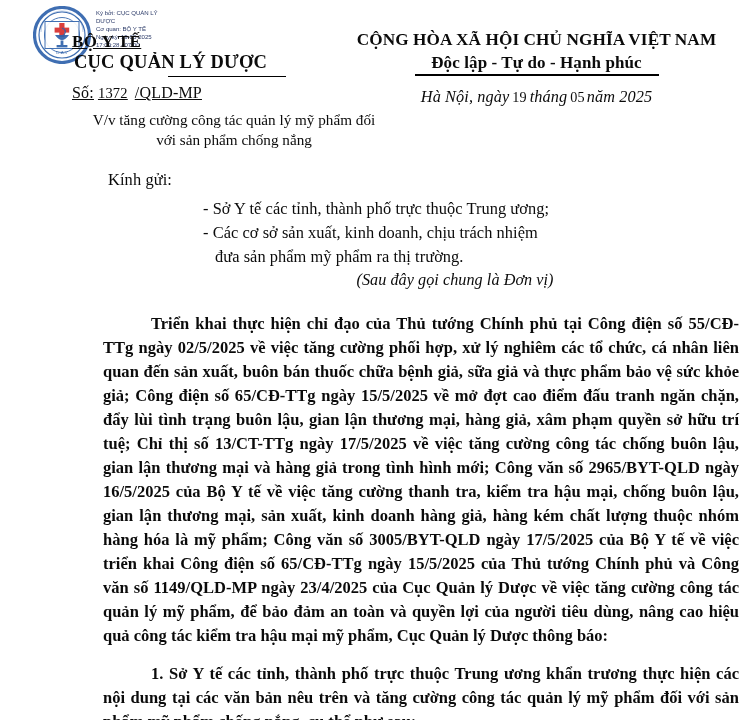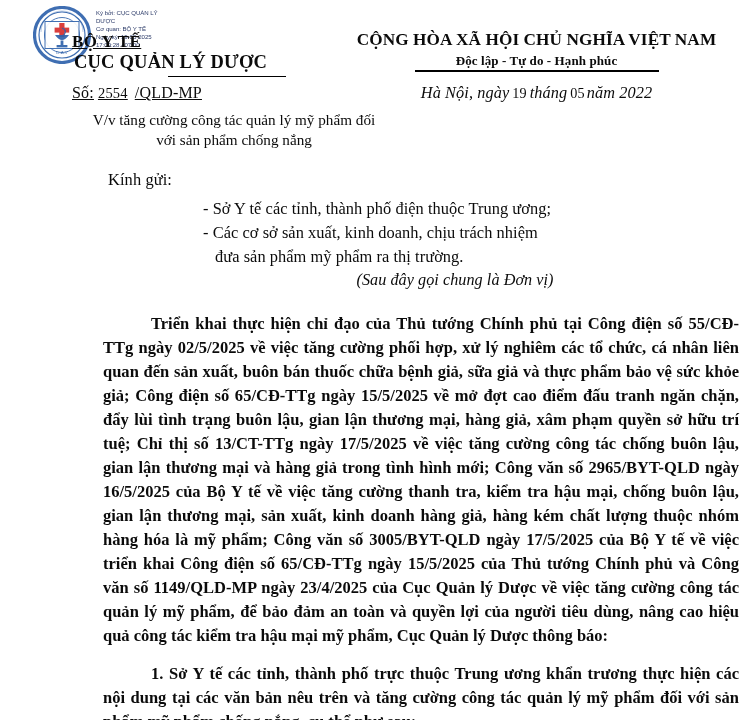--- a/index.html
+++ b/index.html
@@ -108,21 +108,21 @@
     width: 405px;
     text-align: center;
   }
   .national-title {
     font-size: 17.2px;
     font-weight: bold;
     letter-spacing: 0.1px;
     line-height: 1.2;
   }
   .national-motto {
-    font-size: 13px;
+    font-size: 17px;
     font-weight: bold;
     letter-spacing: 0.1px;
     line-height: 1.25;
     margin-top: 1px;
     display: inline-block;
   }
   .national-rule {
     width: 244px;
     height: 1.6px;
     background: #000;
@@ -230,42 +230,42 @@
       <div class="sig-text">Ký bởi: CỤC QUẢN LÝ DƯỢC
 Cơ quan: BỘ Y TẾ
 Ngày ký: 19-05-2025 17:09:28 +07:00</div>
     </div>
 
     <div class="agency">
       <div class="agency-parent">BỘ Y TẾ</div>
       <div class="agency-name">CỤC QUẢN LÝ DƯỢC</div>
       <div class="agency-rule"></div>
       <div class="doc-number">
-        <span>Số:</span><span class="num">2554</span><span>/QLD-MP</span>
+        <span>Số:</span><span class="num">1372</span><span>/QLD-MP</span>
       </div>
     </div>
 
     <div class="subject">V/v tăng cường công tác quản lý mỹ phẩm đối với sản phẩm chống nắng</div>
 
     <div class="national">
       <div class="national-title">CỘNG HÒA XÃ HỘI CHỦ NGHĨA VIỆT NAM</div>
       <div class="national-motto">Độc lập - Tự do - Hạnh phúc</div>
       <div class="national-rule"></div>
       <div class="dateline">
-        <span>Hà Nội, ngày</span><span class="d-num">19</span><span>tháng</span><span class="d-num m">05</span><span>năm</span>&nbsp;<span>2022</span>
+        <span>Hà Nội, ngày</span><span class="d-num">19</span><span>tháng</span><span class="d-num m">05</span><span>năm</span>&nbsp;<span>2025</span>
       </div>
     </div>
   </div>
 
   <div class="body">
 
     <div class="recip">
       <div class="recip-label">Kính gửi:</div>
       <div class="recip-list">
-        <div class="recip-item">- Sở Y tế các tỉnh, thành phố điện thuộc Trung ương;</div>
+        <div class="recip-item">- Sở Y tế các tỉnh, thành phố trực thuộc Trung ương;</div>
         <div class="recip-item">
           <span>- Các cơ sở sản xuất, kinh doanh, chịu trách nhiệm</span>
           <span class="cont">đưa sản phẩm mỹ phẩm ra thị trường.</span>
         </div>
         <div class="recip-note">(Sau đây gọi chung là Đơn vị)</div>
       </div>
     </div>
 
     <div class="content">
       <p class="para">Triển khai thực hiện chỉ đạo của Thủ tướng Chính phủ tại Công điện số 55/CĐ-TTg ngày 02/5/2025 về việc tăng cường phối hợp, xử lý nghiêm các tổ chức, cá nhân liên quan đến sản xuất, buôn bán thuốc chữa bệnh giả, sữa giả và thực phẩm bảo vệ sức khỏe giả; Công điện số 65/CĐ-TTg ngày 15/5/2025 về mở đợt cao điểm đấu tranh ngăn chặn, đẩy lùi tình trạng buôn lậu, gian lận thương mại, hàng giả, xâm phạm quyền sở hữu trí tuệ; Chỉ thị số 13/CT-TTg ngày 17/5/2025 về việc tăng cường công tác chống buôn lậu, gian lận thương mại và hàng giả trong tình hình mới; Công văn số 2965/BYT-QLD ngày 16/5/2025 của Bộ Y tế về việc tăng cường thanh tra, kiểm tra hậu mại, chống buôn lậu, gian lận thương mại, sản xuất, kinh doanh hàng giả, hàng kém chất lượng thuộc nhóm hàng hóa là mỹ phẩm; Công văn số 3005/BYT-QLD ngày 17/5/2025 của Bộ Y tế về việc triển khai Công điện số 65/CĐ-TTg ngày 15/5/2025 của Thủ tướng Chính phủ và Công văn số 1149/QLD-MP ngày 23/4/2025 của Cục Quản lý Dược về việc tăng cường công tác quản lý mỹ phẩm, để bảo đảm an toàn và quyền lợi của người tiêu dùng, nâng cao hiệu quả công tác kiểm tra hậu mại mỹ phẩm, Cục Quản lý Dược thông báo:</p>

